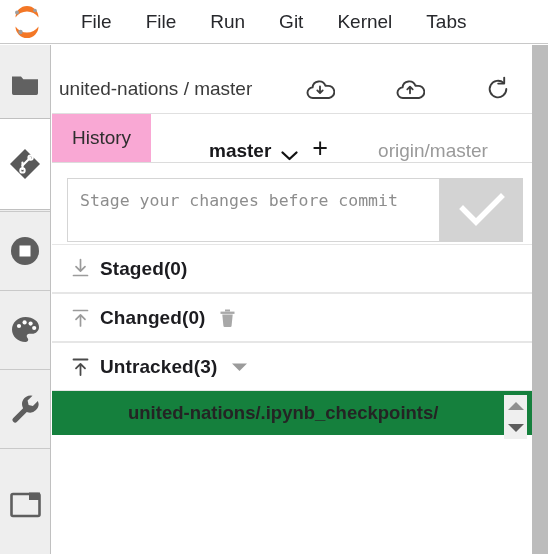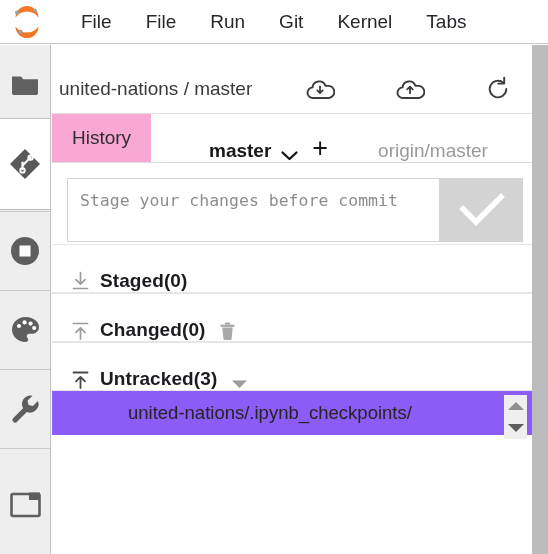--- a/index.html
+++ b/index.html
@@ -223,21 +223,21 @@
     justify-content: center;
     cursor: default;
     flex: 0 0 auto;
   }
 
   
   .section-hdr {
     position: relative;
     height: 49px;
     display: flex;
-    align-items: flex-end;
+    align-items: center;
     padding-left: 19px;
     border-top: 1px solid #e6e6e6;
     border-bottom: 1px solid #e6e6e6;
     box-sizing: border-box;
     cursor: pointer;
     background: #ffffff;
   }
   .section-icon {
     width: 19px;
     display: flex;
@@ -253,21 +253,22 @@
   }
   .section-extra {
     margin-left: 13px;
     display: flex;
     align-items: center;
     cursor: pointer;
   }
 
   .file-list {
     position: relative;
-    background: #8b5cf6;
+    background: #15803d;
+    font-weight: bold;
   }
   .file-row {
     position: relative;
     height: 44px;
     display: flex;
     align-items: center;
     padding-left: 76px;
     box-sizing: border-box;
     cursor: pointer;
   }

